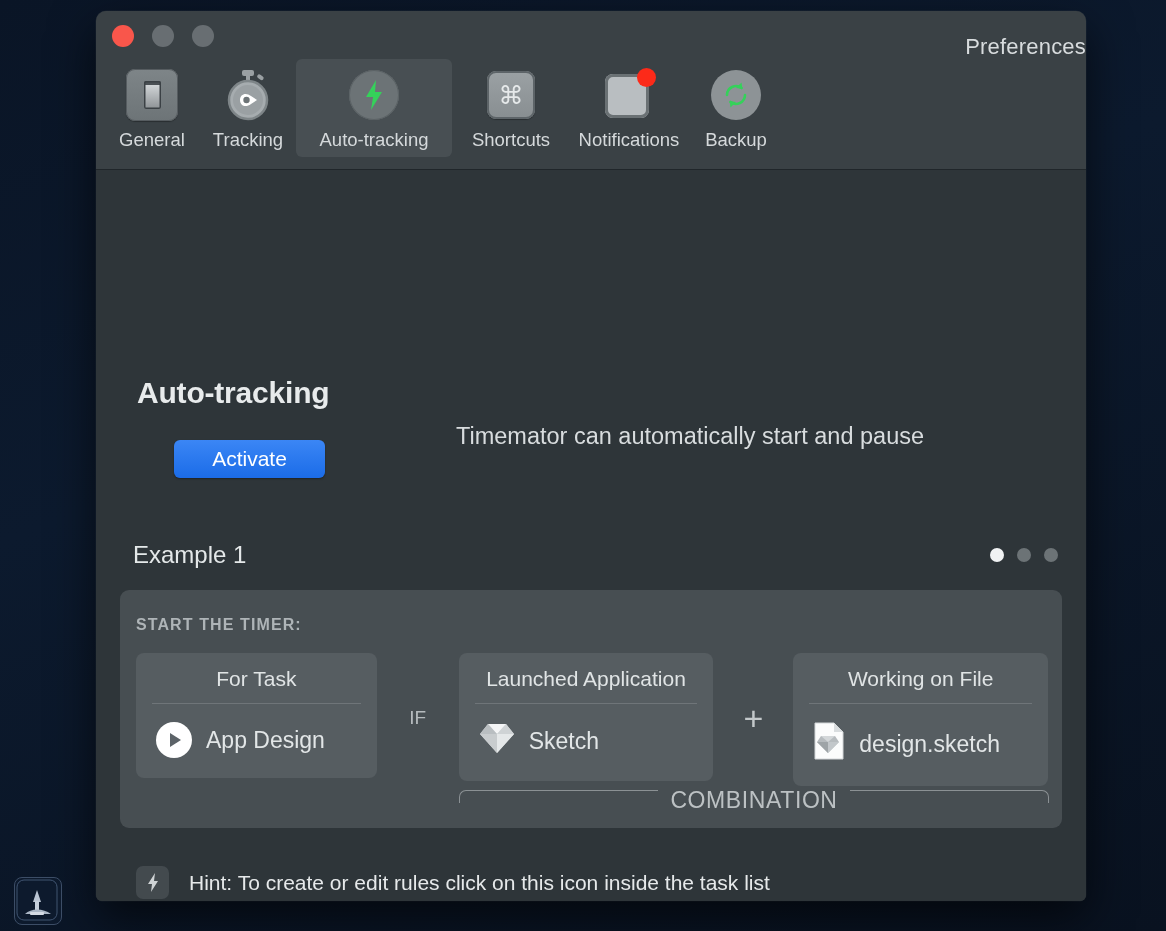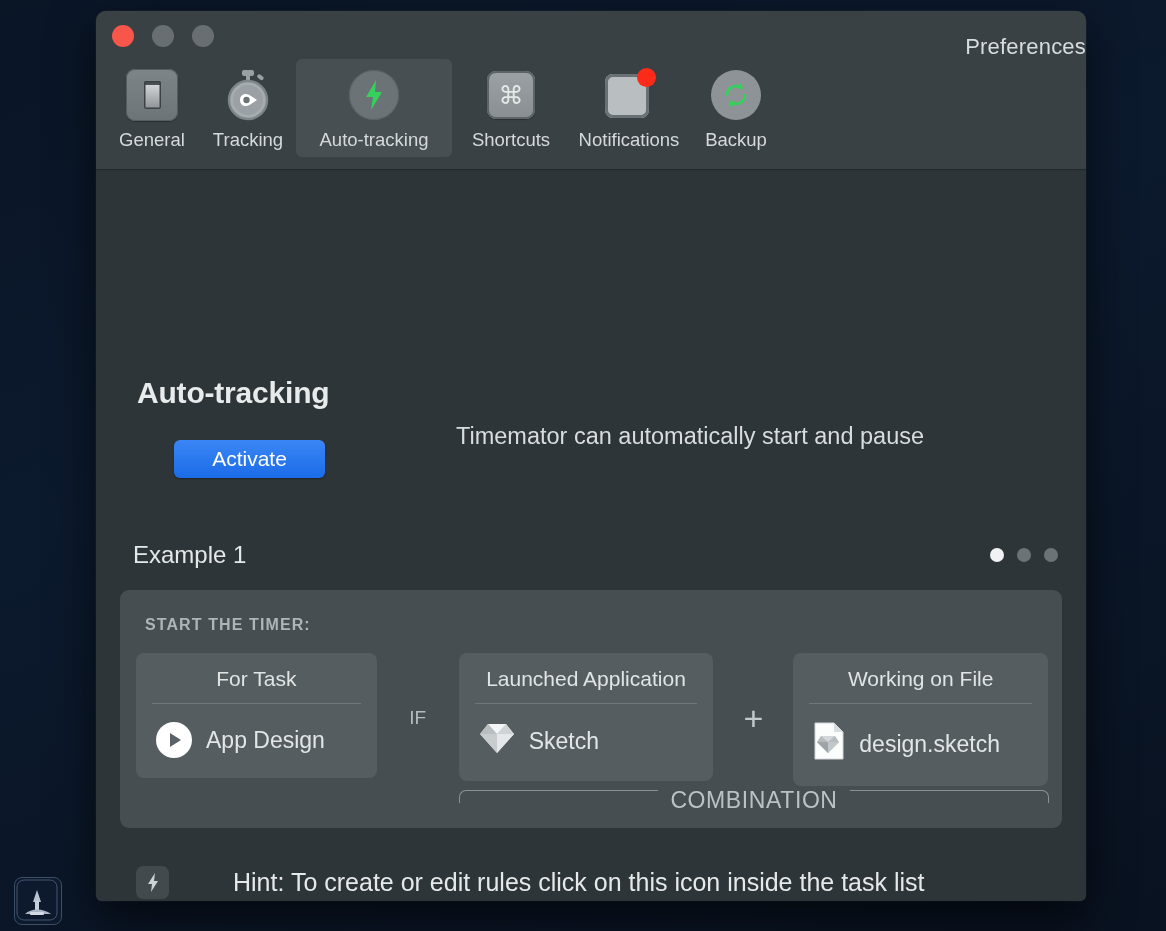--- a/index.html
+++ b/index.html
@@ -221,21 +221,21 @@
   #rule-panel {
     position: absolute;
     left: 24px; top: 420px;
     width: 942px;
     height: 238px;
     border-radius: 9px;
     background: #474e52;
   }
   #rule-panel-label {
     position: absolute;
-    left: 25px; top: 26px;
+    left: 16px; top: 26px;
     color: #aeb4b7;
     font-size: 16px;
     letter-spacing: 1.1px;
     font-weight: bold;
   }
 
   .cards-row {
     position: absolute;
     left: 16px; top: 63px;
     width: 912px;
@@ -327,22 +327,21 @@
   }
   #hint-badge {
     width: 33px; height: 33px;
     border-radius: 7px;
     background: #434a4e;
     display: flex; align-items: center; justify-content: center;
     flex: none;
   }
   #hint-text {
     color: #e6e9ea;
-    font-size: 25px;
-    margin-left: 44px;
+    font-size: 21px;
   }
   #footer {
     position: absolute;
     left: 0; right: 0; top: 773px; bottom: 0;
     background: #2e3539;
   }
 
   
   #watermark {
     position: absolute;

